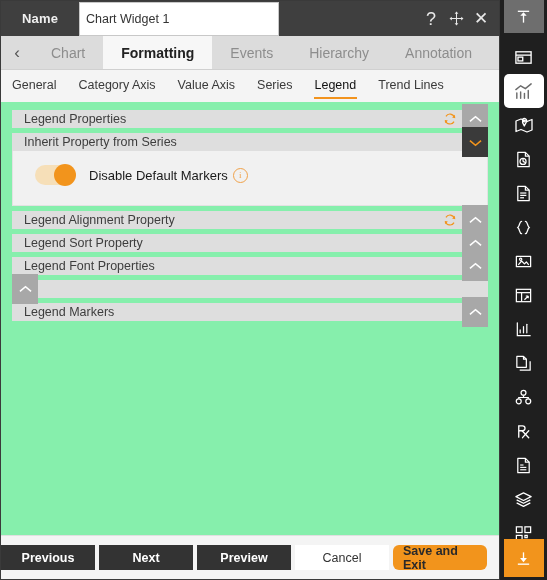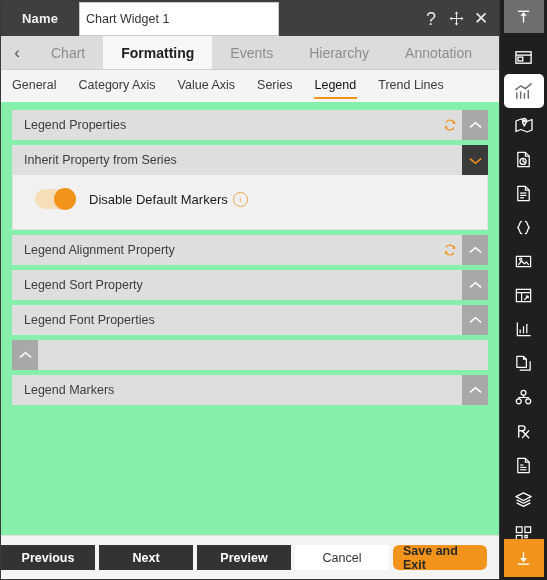--- a/index.html
+++ b/index.html
@@ -69,21 +69,21 @@
   }
   .subtab.active{color:#111;}
   .subtab.active::after{
     content:"";position:absolute;left:10px;right:10px;bottom:3px;height:2px;background:#f2931d;
   }
 
   
   .panel{flex:1 1 auto;padding:8px 11px 0 11px;box-sizing:border-box;overflow:hidden;}
   .acc{margin-bottom:5px;}
   .acc-head{
-    height:30px;background:#dedede;display:flex;align-items:center;
+    height:18px;background:#dedede;display:flex;align-items:center;
     box-sizing:border-box;
   }
   .acc-title{
     font-size:12.5px;color:#3d3d3d;padding-left:12px;flex:1 1 auto;white-space:nowrap;
   }
   .reset-icon{
     width:24px;height:30px;display:flex;align-items:center;justify-content:center;
     cursor:pointer;flex:0 0 auto;
   }
   .chev-btn{

